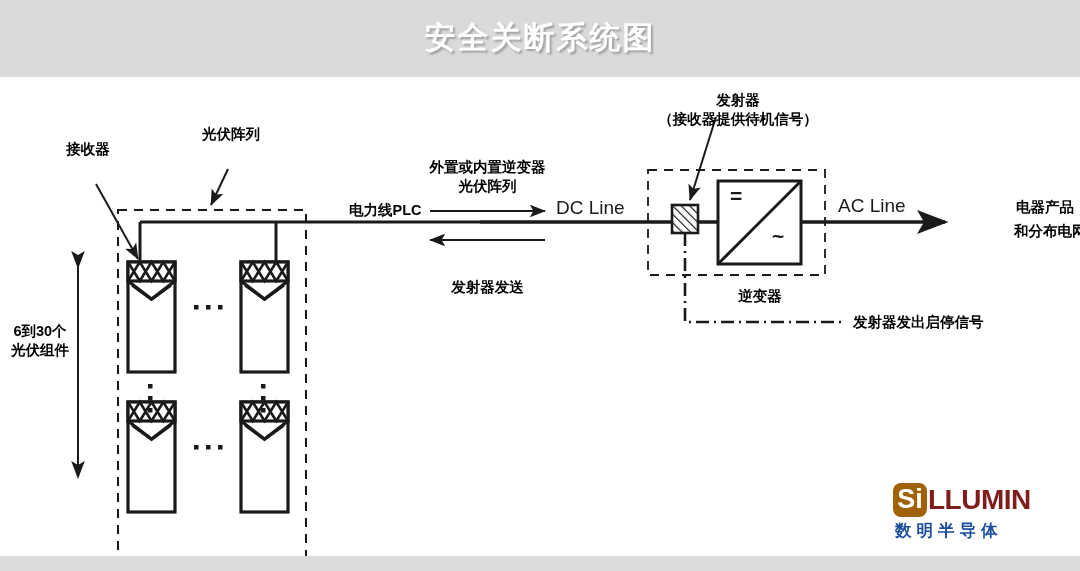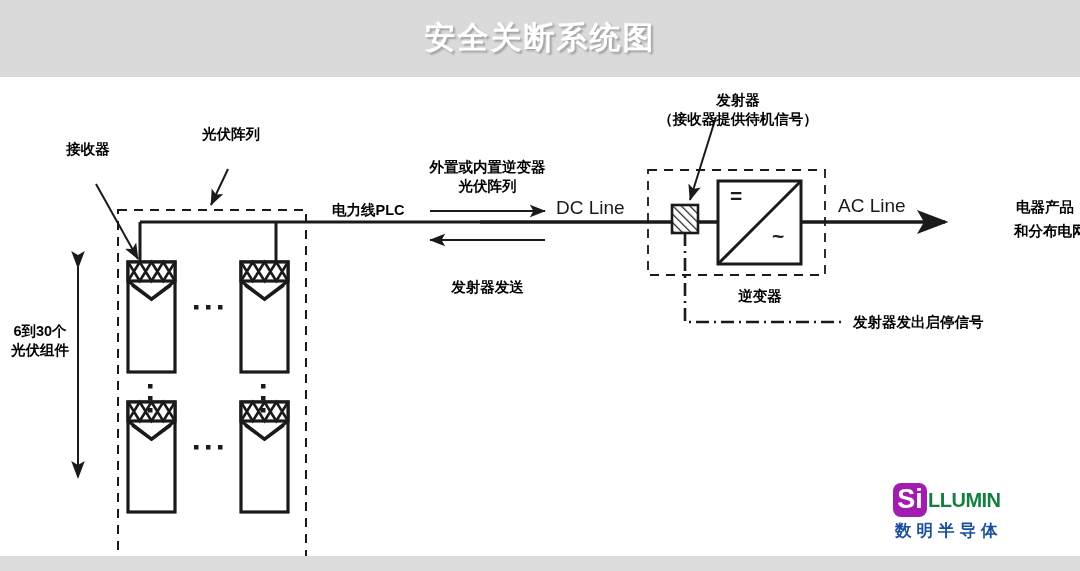--- a/index.html
+++ b/index.html
@@ -53,31 +53,31 @@
     line-height:22px;
     white-space:nowrap;
     font-family:"Liberation Sans","DejaVu Sans",sans-serif;
   }
 
   
   .logo{position:absolute;left:893px;top:482px;width:165px;height:60px;}
   .logo-row{display:flex;align-items:center;height:36px;}
   .logo-mark{
     width:34px;height:34px;border-radius:8px;
-    background:#a21caf;
+    background:#a16207;
     position:relative;flex:0 0 auto;
   }
   .logo-mark span{
     position:absolute;left:0;top:0;width:34px;height:34px;
     color:#ffffff;font-size:27px;font-weight:bold;
     line-height:33px;text-align:center;
     font-family:"Liberation Sans","DejaVu Sans",sans-serif;
   }
   .logo-word{
-    color:#15803d;font-size:20px;font-weight:bold;
+    color:#7f1d1d;font-size:28px;font-weight:bold;
     letter-spacing:-0.5px;margin-left:1px;line-height:30px;
   }
   .logo-cn{
     color:#1b4f9c;font-size:16.5px;font-weight:bold;
     letter-spacing:5px;margin-top:2px;margin-left:2px;
   }
 </style>
 </head>
 <body>
 
@@ -205,21 +205,21 @@
 
     <div class="lbl c" style="left:186px;top:48px;width:90px;">光伏阵列</div>
 
     <div class="lbl c" style="left:43px;top:63px;width:90px;">接收器</div>
 
     <div class="lbl c" style="left:8px;top:245px;width:64px;">6到30个</div>
     <div class="lbl c" style="left:8px;top:264px;width:64px;">光伏组件</div>
 
     
 
-    <div class="lbl" style="left:332px;top:124px;text-align:center;">电力线PLC</div>
+    <div class="lbl" style="left:349px;top:124px;text-align:center;">电力线PLC</div>
 
     <div class="lbl c" style="left:405px;top:81px;width:165px;">外置或内置逆变器</div>
     <div class="lbl c" style="left:405px;top:100px;width:165px;">光伏阵列</div>
 
     <div class="lbl c" style="left:405px;top:173px;width:165px;margin-top:28px;">发射器发送</div>
 
     <div class="lbl-latin" style="left:556px;top:120px;">DC Line</div>
 
     <div class="lbl-latin" style="left:838px;top:118px;">AC Line</div>
 

